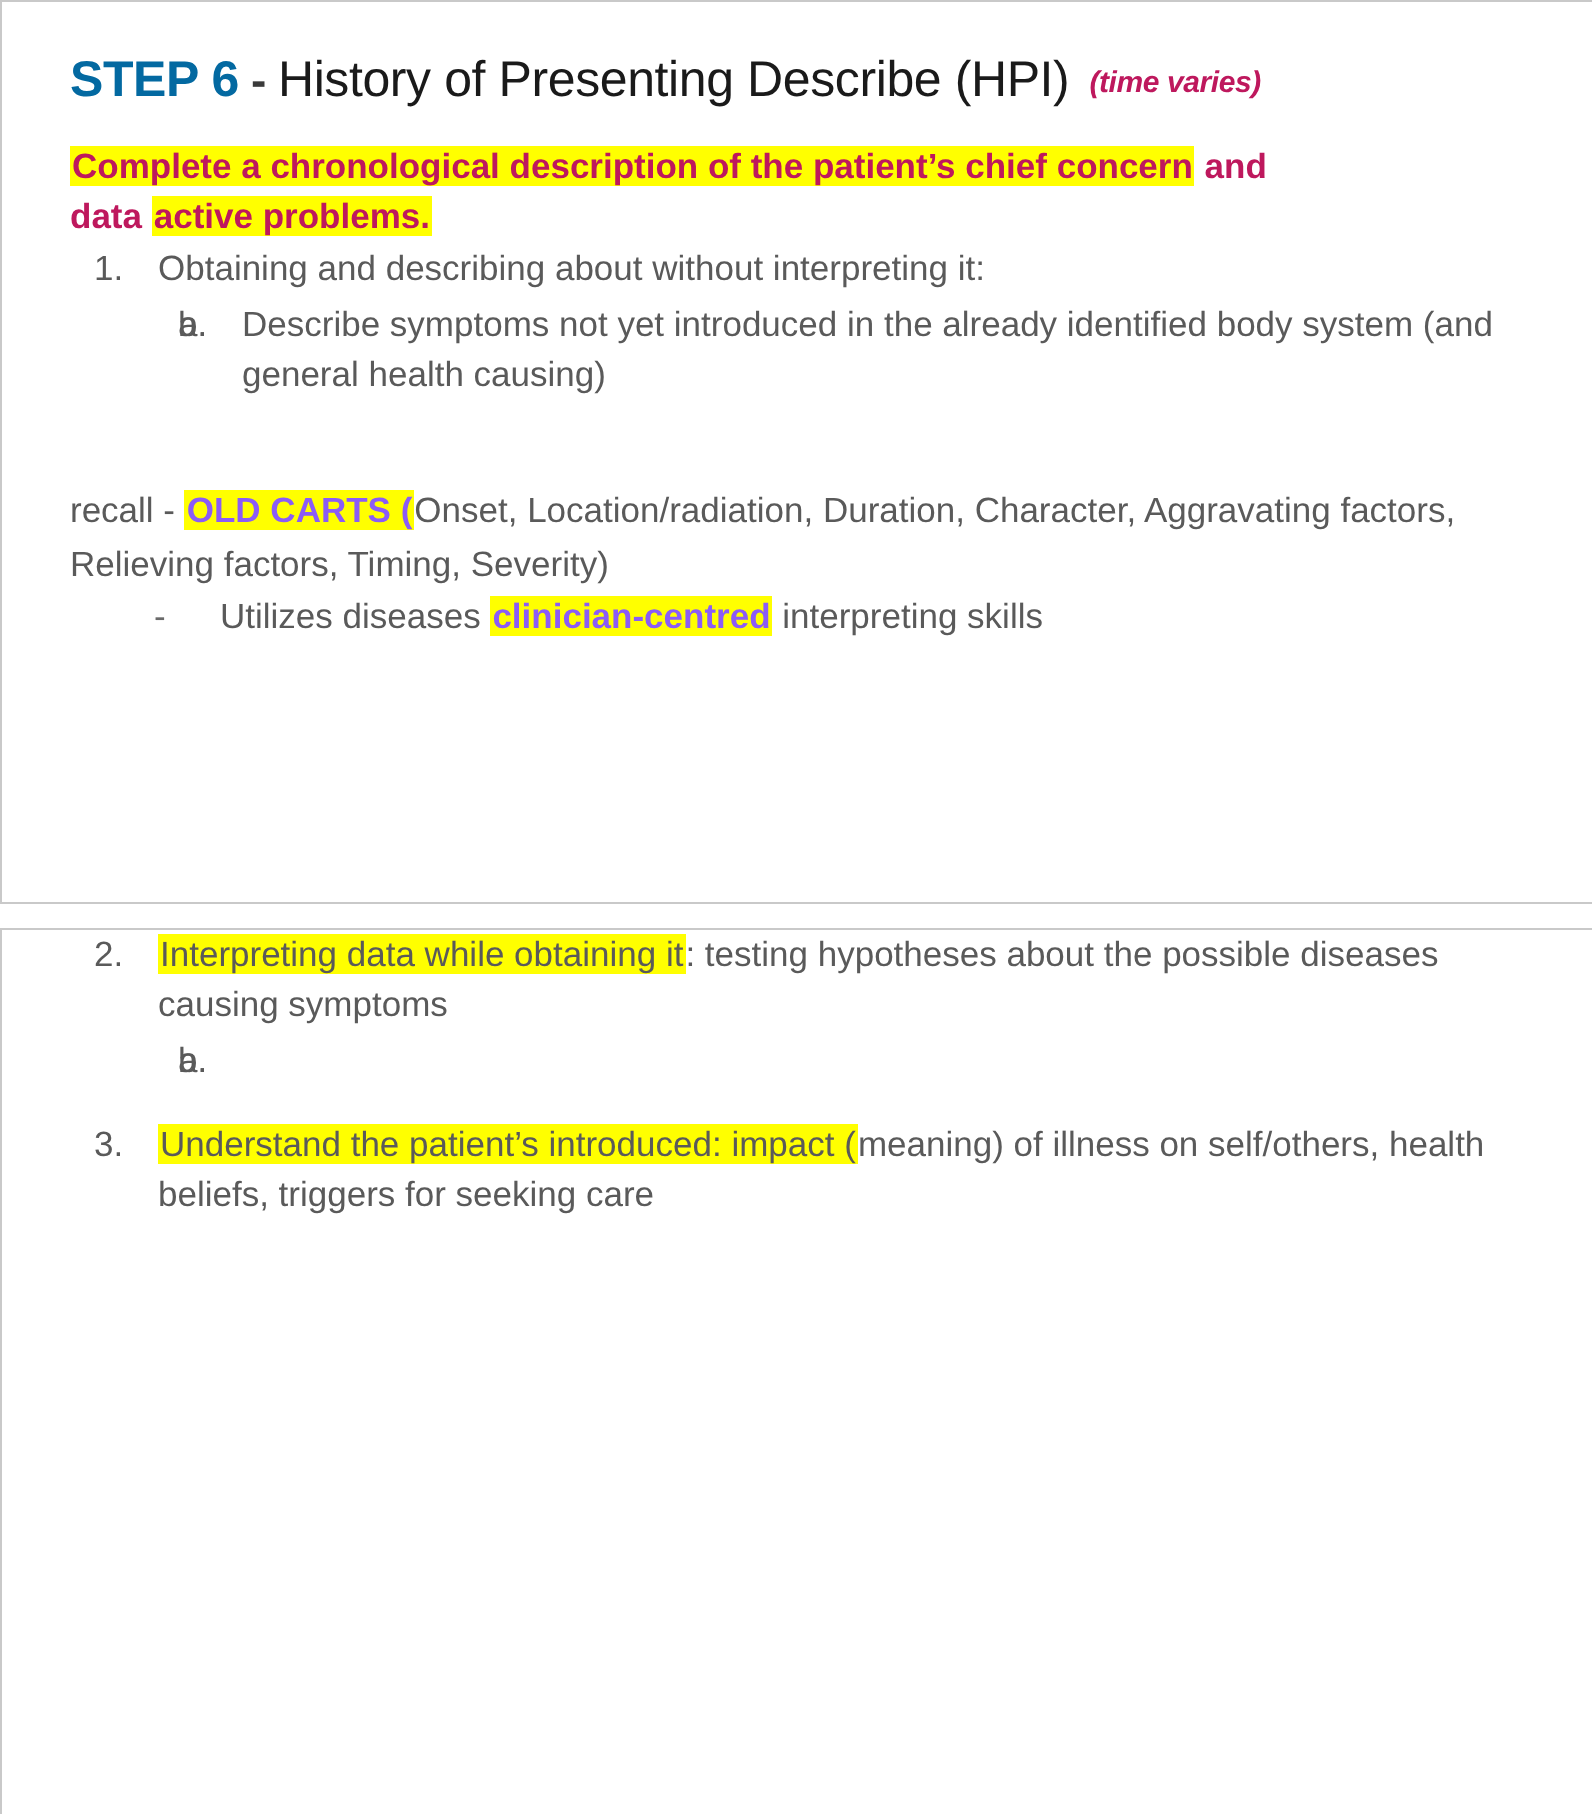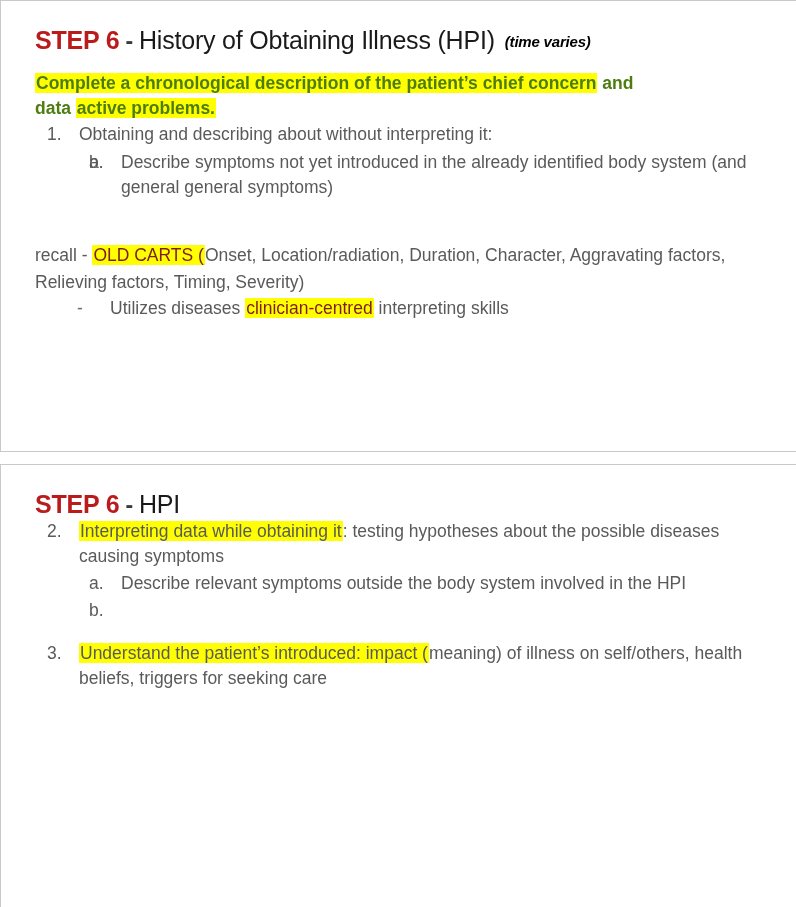--- a/index.html
+++ b/index.html
@@ -42,69 +42,69 @@
     font-size: 25px;
     font-weight: bold;
     letter-spacing: -0.2px;
     color: #262626;
     white-space: nowrap;
     margin: 0;
     padding-top: 26px;
     line-height: 1.1;
   }
   .slide-title .step {
-    color: #b91c1c;
+    color: #0369a1;
     font-weight: bold;
   }
   .slide-title .dash {
     color: #3a3a3a;
     font-weight: bold;
     font-size: 23px;
   }
   .slide-title .subj {
     color: #1a1a1a;
     font-weight: normal;
     font-size: 25px;
   }
   .slide-title .paren {
     font-size: 15px;
     font-style: italic;
     font-weight: bold;
-    color: #000000;
+    color: #be185d;
     margin-left: 10px;
     vertical-align: 2px;
   }
 
   
   .lead {
     font-size: 17.5px;
     font-weight: bold;
-    color: #4d7c0f;
+    color: #be185d;
     line-height: 1.48;
     margin: 16px 0 0 0;
     max-width: 700px;
   }
 
   .para {
     font-size: 17.5px;
     color: #5a5a5a;
     line-height: 1.5;
     margin: 0;
   }
 
   .hl {
     background: #ffff00;
     padding: 0 1px;
     box-decoration-break: clone;
     -webkit-box-decoration-break: clone;
   }
   .hl-b {
     background: #ffff00;
-    font-weight: normal;
-    color: #7f1d1d;
+    font-weight: bold;
+    color: #8b5cf6;
     padding: 0 1px;
   }
 
   
   ol.numlist {
     list-style: none;
     margin: 0;
     padding: 0;
   }
   ol.numlist > li {
@@ -172,39 +172,39 @@
 </style>
 </head>
 <body>
 
 <div class="deck">
 
   <section class="slide slide-1">
     <div class="slide-inner">
 
       <h1 class="slide-title">
-        <span class="step">STEP 6</span><span class="dash" style="margin:0 6px;">-</span><span class="subj">History of Obtaining Illness (HPI)</span><span class="paren">(time varies)</span>
+        <span class="step">STEP 6</span><span class="dash" style="margin:0 6px;">-</span><span class="subj">History of Presenting Describe (HPI)</span><span class="paren">(time varies)</span>
       </h1>
 
       <p class="lead">
         <span class="hl">Complete a chronological description of the patient’s chief concern</span><span> and</span><br>
         <span>data </span><span class="hl">active problems.</span>
       </p>
 
       <ol class="numlist block-1-list">
         <li>
           <span class="marker">1.</span>
           <span>Obtaining and describing about without interpreting it:</span>
           <ol class="alphalist">
             <li>
               <span class="marker">a.</span>
             </li>
             <li>
               <span class="marker">b.</span>
-              <span>Describe symptoms not yet introduced in the already identified body system (and general general symptoms)</span>
+              <span>Describe symptoms not yet introduced in the already identified body system (and general health causing)</span>
             </li>
           </ol>
         </li>
       </ol>
 
       <p class="para recall">
         <span>recall - </span><span class="hl-b">OLD CARTS (</span><span>Onset, Location/radiation, Duration, Character, Aggravating factors, Relieving factors, Timing, Severity)</span>
       </p>
 
       <ul class="dashlist utilizes">
@@ -213,32 +213,28 @@
           <span>Utilizes diseases </span><span class="hl-b">clinician-centred</span><span> interpreting skills</span>
         </li>
       </ul>
 
     </div>
   </section>
 
   <section class="slide slide-2">
     <div class="slide-inner">
 
-      <h1 class="slide-title">
-        <span class="step">STEP 6</span><span class="dash" style="margin:0 6px;">-</span><span class="subj">HPI</span>
-      </h1>
 
       <ol class="numlist s2-list">
         <li>
           <span class="marker">2.</span>
           <span class="hl">Interpreting data while obtaining it</span><span>: testing hypotheses about the possible diseases causing symptoms</span>
           <ol class="alphalist">
             <li>
               <span class="marker">a.</span>
-              <span>Describe relevant symptoms outside the body system involved in the HPI</span>
             </li>
             <li>
               <span class="marker">b.</span>
             </li>
           </ol>
         </li>
 
         <li class="s2-item3">
           <span class="marker">3.</span>
           <span class="hl">Understand the patient’s introduced: impact (</span><span>meaning) of illness on self/others, health beliefs, triggers for seeking care</span>

